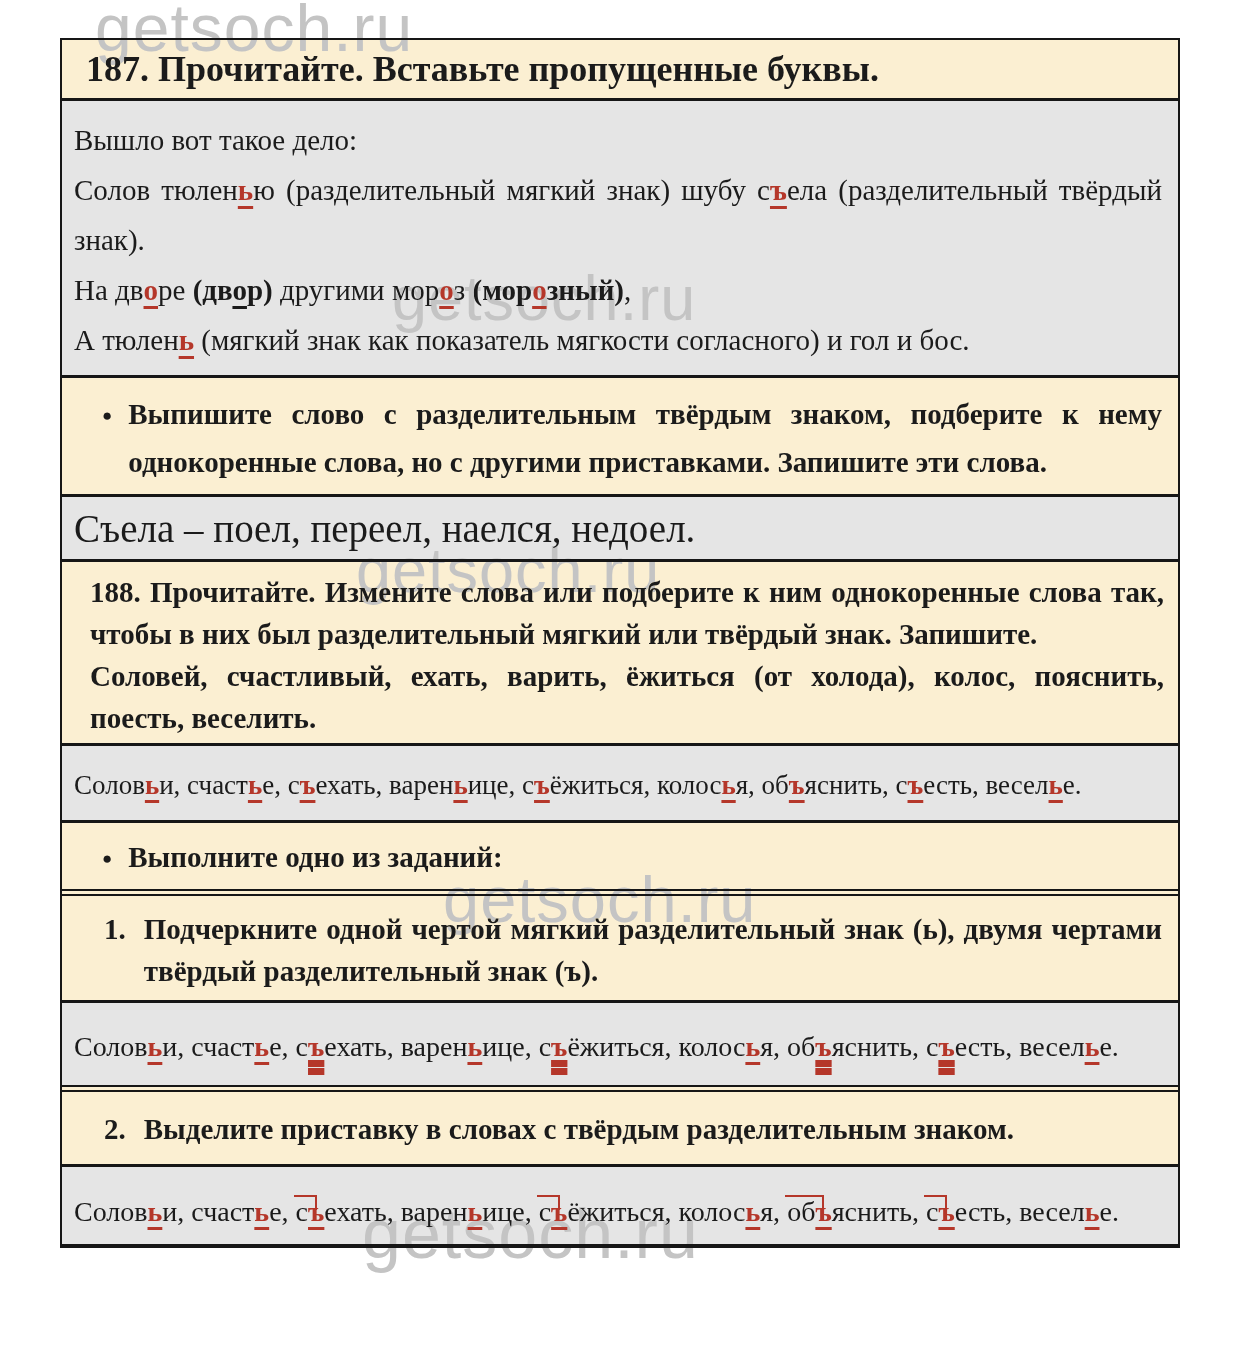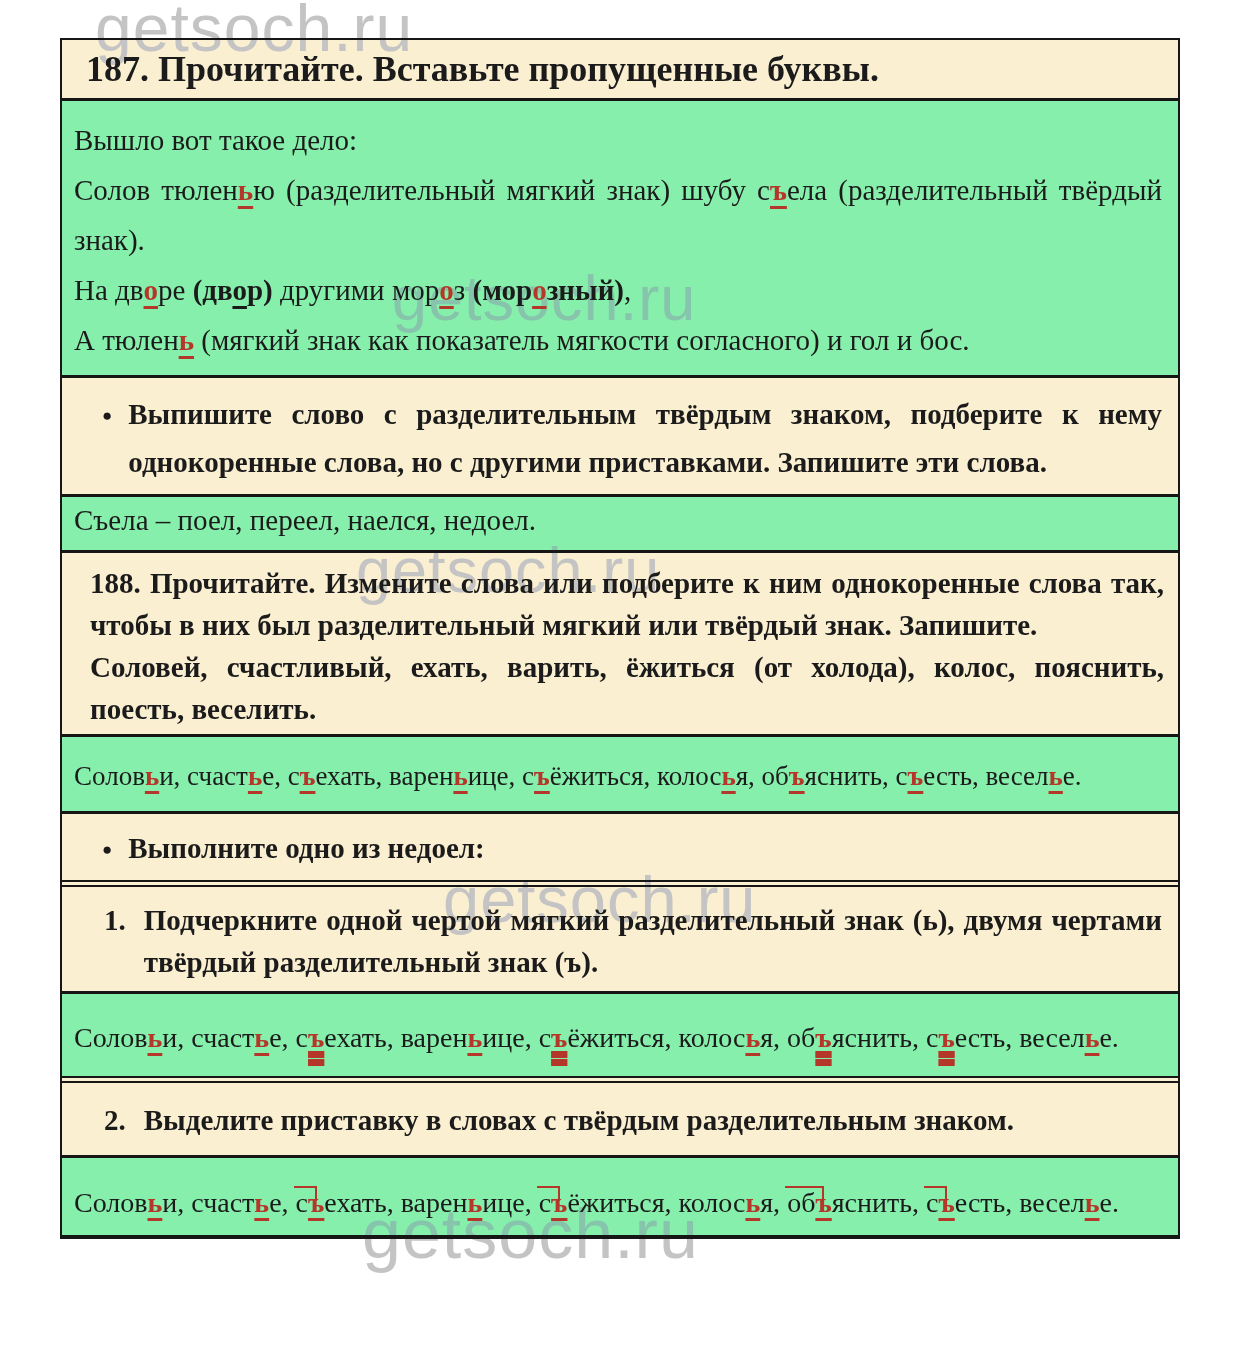--- a/index.html
+++ b/index.html
@@ -4,21 +4,21 @@
 <style>
   html,body{margin:0;padding:0;}
   body{
     width:1243px;height:1358px;position:relative;background:#ffffff;
     font-family:"Liberation Serif", serif;color:#1b1b1b;overflow:hidden;
   }
   .table{
     position:absolute;left:60px;top:38px;width:1120px;box-sizing:border-box;
     border:2.5px solid #161616;border-bottom-width:4px;background:#fff;
   }
-  .row{background:#86efac;box-sizing:border-box;overflow:hidden;}
+  .row{background:#e5e5e5;box-sizing:border-box;overflow:hidden;}
   .row + .row{border-top:3px solid #161616;}
   .row.dsep{border-top:7px double #161616;}
   .cream{background:#FBEFD2;}
 
   .hdr{padding:13px 16px 12px 24px;font-weight:bold;font-size:36px;line-height:33px;}
   .txt{font-size:29px;}
   .para{margin:0;text-align:justify;}
 
   #r2{padding:14px 16px 10px 12px;}
   #r2 .para{line-height:50px;}
@@ -27,21 +27,21 @@
   .numrow{display:flex;gap:18px;font-weight:bold;font-size:29px;padding:12px 16px 8px 42px;}
   .bullet{font-size:17px;line-height:inherit;transform:translateY(2px);}
   .bulletrow .para,.numrow .para{flex:1;}
   #r3 .para,#r3 .bullet{line-height:48px;}
   #r7{padding:16px 16px 14px 40px;}
   #r7 .para,#r7 .bullet{line-height:36px;}
   #r8 .para,#r8 .num{line-height:42px;}
   #r10{padding:18px 16px 16px 42px;}
   #r10 .para,#r10 .num{line-height:38px;}
 
-  #r4{padding:5px 16px 12px 12px;font-size:29px;}
+  #r4{padding:14px 16px 12px 12px;font-size:39px;}
   #r4 .para{line-height:36px;text-align:left;}
 
   #r5{padding:9px 14px 4px 28px;font-weight:bold;font-size:29px;}
   #r5 .para{line-height:42px;}
 
   #r6{padding:17px 12px 13px 12px;font-size:27px;}
   #r6 .para{line-height:44px;text-align:left;white-space:nowrap;}
 
   #r9{padding:12px 12px 6px 12px;font-size:28px;}
   #r9 .para{line-height:64px;}
@@ -103,21 +103,21 @@
     <div class="para"><span>188. Прочитайте. Измените слова или подберите к ним однокоренные слова так, чтобы в них был разделительный мягкий или твёрдый знак. Запишите.</span></div>
     <div class="para"><span>Соловей, счастливый, ехать, варить, ёжиться (от холода), колос, пояснить, поесть, веселить.</span></div>
   </div>
 
   <div class="row" id="r6">
     <div class="para"><span>Солов</span><span class="r">ь</span><span>и, счаст</span><span class="r">ь</span><span>е, с</span><span class="r">ъ</span><span>ехать, варен</span><span class="r">ь</span><span>ице, с</span><span class="r">ъ</span><span>ёжиться, колос</span><span class="r">ь</span><span>я, об</span><span class="r">ъ</span><span>яснить, с</span><span class="r">ъ</span><span>есть, весел</span><span class="r">ь</span><span>е.</span></div>
   </div>
 
   <div class="row cream bulletrow" id="r7">
     <span class="bullet">●</span>
-    <div class="para"><span>Выполните одно из недоел:</span></div>
+    <div class="para"><span>Выполните одно из заданий:</span></div>
   </div>
 
   <div class="row cream numrow dsep" id="r8">
     <span class="num">1.</span>
     <div class="para"><span>Подчеркните одной чертой мягкий разделительный знак (ь), двумя чертами твёрдый разделительный знак (ъ).</span></div>
   </div>
 
   <div class="row" id="r9">
     <div class="para"><span>Солов</span><span class="r">ь</span><span>и, счаст</span><span class="r">ь</span><span>е, с</span><span class="r2">ъ</span><span>ехать, варен</span><span class="r">ь</span><span>ице, с</span><span class="r2">ъ</span><span>ёжиться, колос</span><span class="r">ь</span><span>я, об</span><span class="r2">ъ</span><span>яснить, с</span><span class="r2">ъ</span><span>есть, весел</span><span class="r">ь</span><span>е.</span></div>
   </div>

